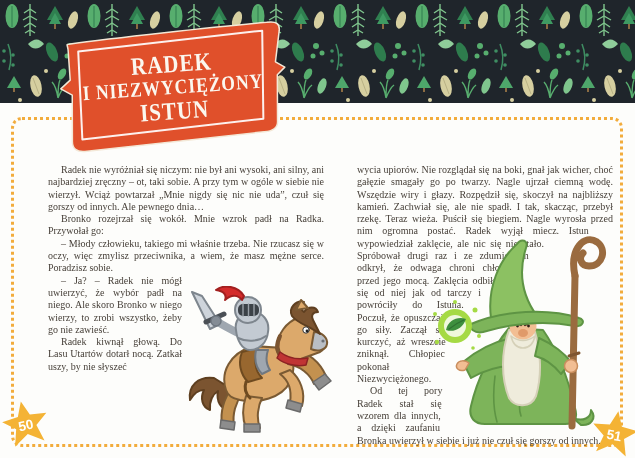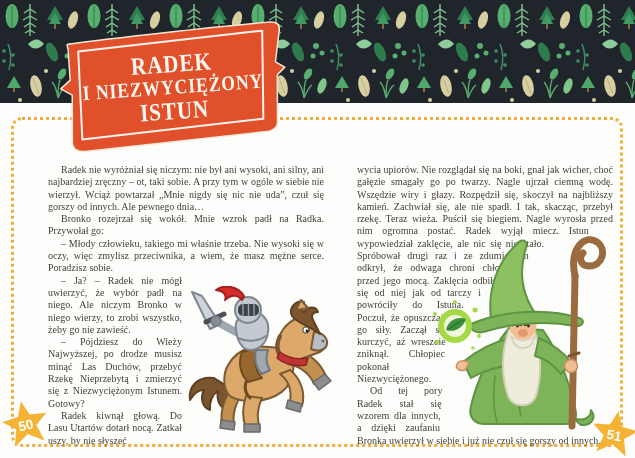--- a/index.html
+++ b/index.html
@@ -93,24 +93,23 @@
     <div class="banner-text">
       <span class="banner-line t1">RADEK</span>
       <span class="banner-line t2">I NIEZWYCIĘŻONY</span>
       <span class="banner-line t3">ISTUN</span>
     </div>
   </div>
 
   <div class="col left-col">
     <p class="ind">Radek nie wyróżniał się niczym: nie był ani wysoki, ani silny, ani najbardziej zręczny – ot, taki sobie. A przy tym w ogóle w siebie nie wierzył. Wciąż powtarzał „Mnie nigdy się nic nie uda”, czuł się gorszy od innych. Ale pewnego dnia…</p>
     <p class="ind">Bronko rozejrzał się wokół. Mnie wzrok padł na Radka. Przywołał go:</p>
-    <p class="ind">– Młody człowieku, takiego mi właśnie trzeba. Nie wysoki się w oczy, więc zmylisz przeciwnika, a wiem, że masz mężne serce. Poradzisz sobie.</p>
+    <p class="ind">– Młody człowieku, takiego mi właśnie trzeba. Nie rzucasz się w oczy, więc zmylisz przeciwnika, a wiem, że masz mężne serce. Poradzisz sobie.</p>
     <div class="knight-float"></div>
-    <p class="ind">– Ja? – Radek nie mógł uwierzyć, że wybór padł na niego. Ale niczym Bronko w niego wierzy, to zrobi wszystko, żeby go nie zawieść.</p>
-    <p class="ind">– Pójdziesz do Wieży Najwyższej, po drodze musisz minąć Las Duchów, przebyć Rzekę Nieprzebytą i zmierzyć się z Niezwyciężonym Istunem. Gotowy?</p>
+    <p class="ind">– Ja? – Radek nie mógł uwierzyć, że wybór padł na niego. Ale skoro Bronko w niego wierzy, to zrobi wszystko, żeby go nie zawieść.</p>
     <p class="ind">Radek kiwnął głową. Do Lasu Utartów dotarł nocą. Zatkał uszy, by nie słyszeć</p>
   </div>
 
   <div class="col right-col">
     <div class="wizard-float"></div>
     <p>wycia upiorów. Nie rozglądał się na boki, gnał jak wicher, choć gałęzie smagały go po twarzy. Nagle ujrzał ciemną wodę. Wszędzie wiry i głazy. Rozpędził się, skoczył na najbliższy kamień. Zachwiał się, ale nie spadł. I tak, skacząc, przebył rzekę. Teraz wieża. Puścił się biegiem. Nagle wyrosła przed nim ogromna postać. Radek wyjął miecz. Istun wypowiedział zaklęcie, ale nic się nie stało. Spróbował drugi raz i ze zdumieniem odkrył, że odwaga chroni chłopca przed jego mocą. Zaklęcia odbiły się od niej jak od tarczy i powróciły do Istuna. Poczuł, że opuszczają go siły. Zaczął się kurczyć, aż wreszcie zniknął. Chłopiec pokonał Niezwyciężonego.</p>
     <p class="ind">Od tej pory Radek stał się wzorem dla innych, a dzięki zaufaniu Bronka uwierzył w siebie i już nie czuł się gorszy od innych.</p>
   </div>
 
   <svg class="art knight-art" width="152" height="148" viewBox="0 0 152 148" aria-hidden="true">

